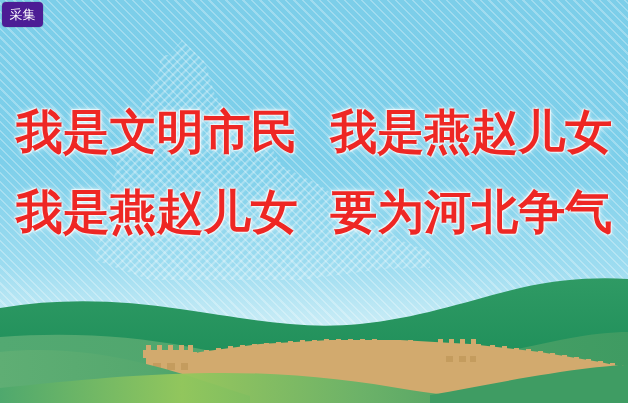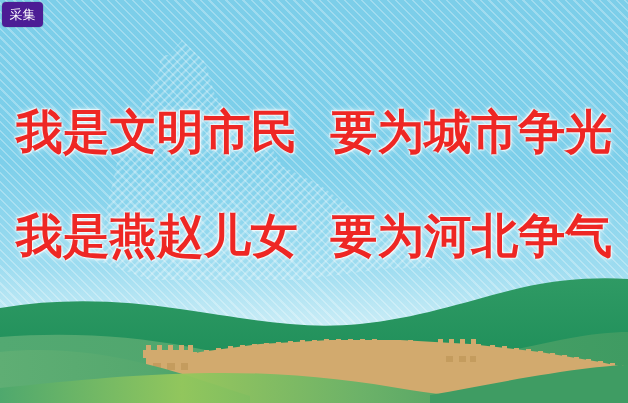--- a/index.html
+++ b/index.html
@@ -71,21 +71,21 @@
     line-height: 1;
     letter-spacing: 0px;
     white-space: pre;
     text-shadow:
        0 0 3px rgba(255,255,255,0.95),
        0 0 6px rgba(255,255,255,0.85),
        1px 1px 0 rgba(255,255,255,0.55),
       -1px -1px 0 rgba(255,255,255,0.55);
   }
   #line1 { top: 108px; }
-  #line2 { top: 188px; margin-top: 24px; }
+  #line2 { top: 188px; }
 
   
   .capture-btn {
     position: absolute;
     left: 2px;
     top: 2px;
     width: 41px;
     height: 25px;
     background: #4c1d95;
     border-radius: 4px;
@@ -240,19 +240,19 @@
     <path d="M0,352 C50,347 100,352 150,365 C190,375 220,387 250,396
              L250,403 L0,403 Z" fill="url(#gLight)"></path>
 
     <path d="M0,388 C60,382 130,374 210,373 C290,372 350,380 410,390
              C450,396 490,400 520,401 L520,403 L0,403 Z" fill="url(#gHi)" opacity="0.95"></path>
 
     <path d="M430,395 C480,386 540,374 590,368 C608,366 620,365 628,365
              L628,403 L430,403 Z" fill="#3f9c63"></path>
   </svg>
 
-  <div class="slogan" id="line1">我是文明市民  要为城市争光</div>
+  <div class="slogan" id="line1">我是文明市民  我是燕赵儿女</div>
 
   <div class="slogan" id="line2">我是燕赵儿女  要为河北争气</div>
 
   <div class="capture-btn">采集</div>
 
 </div>
 
 </body></html>

